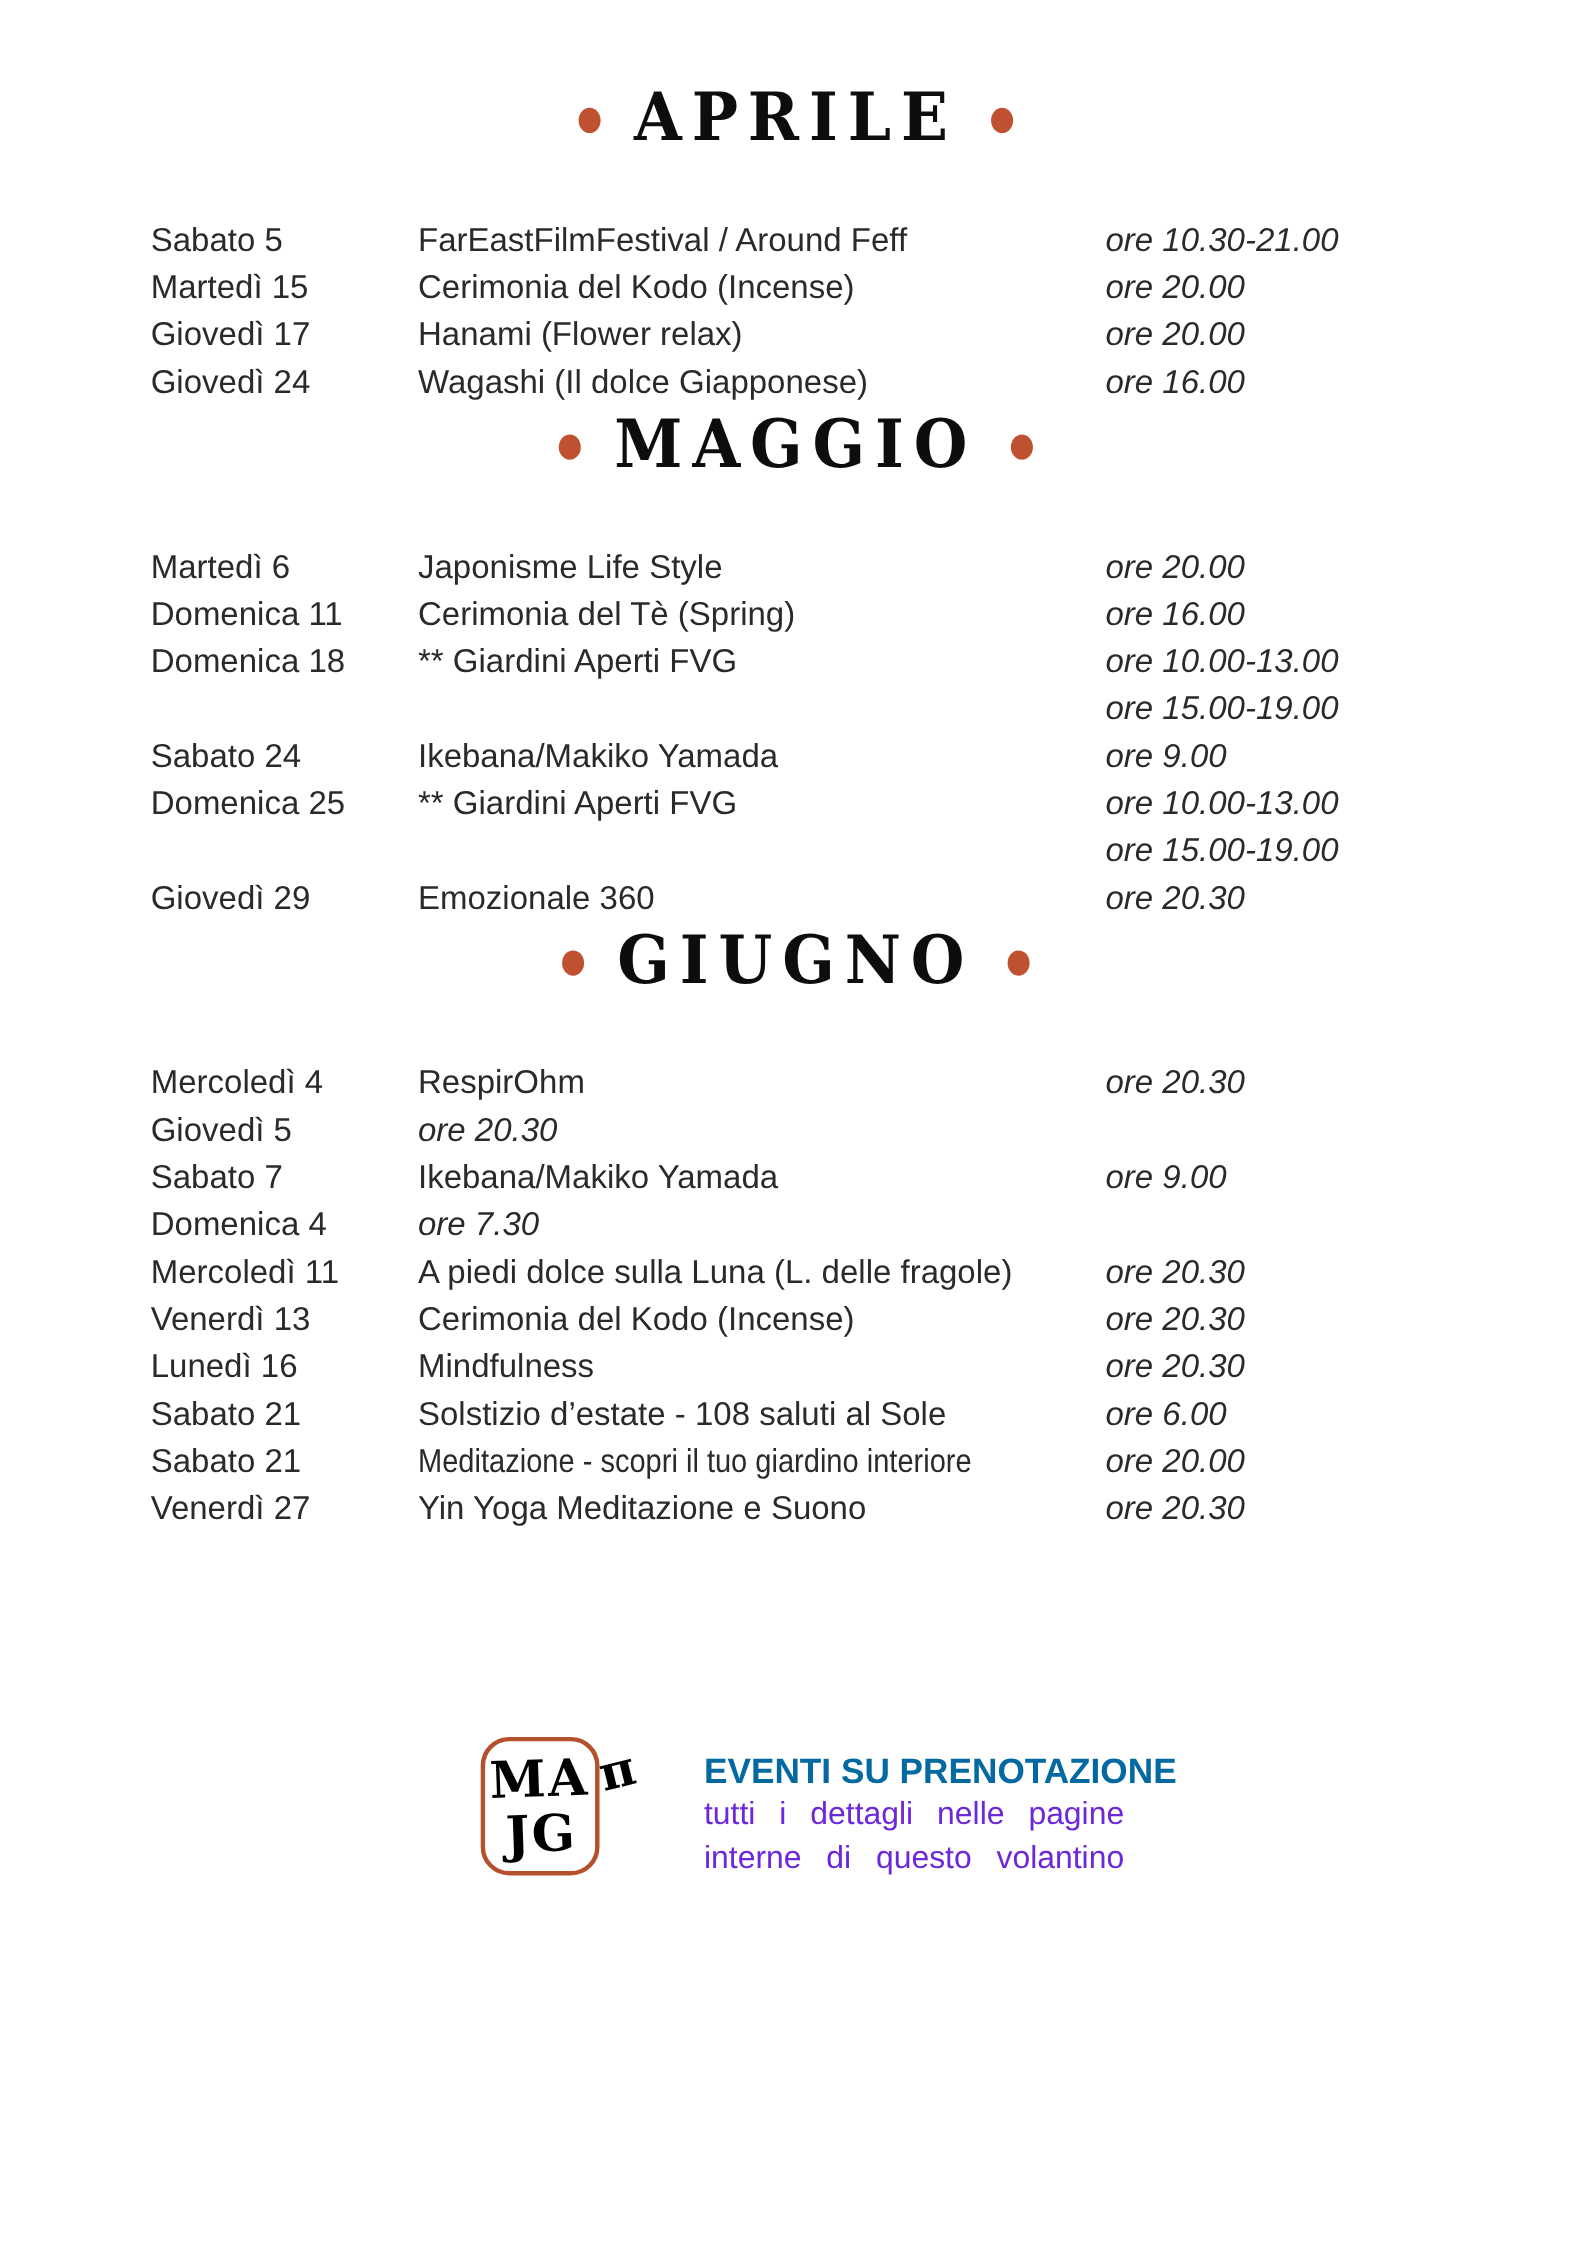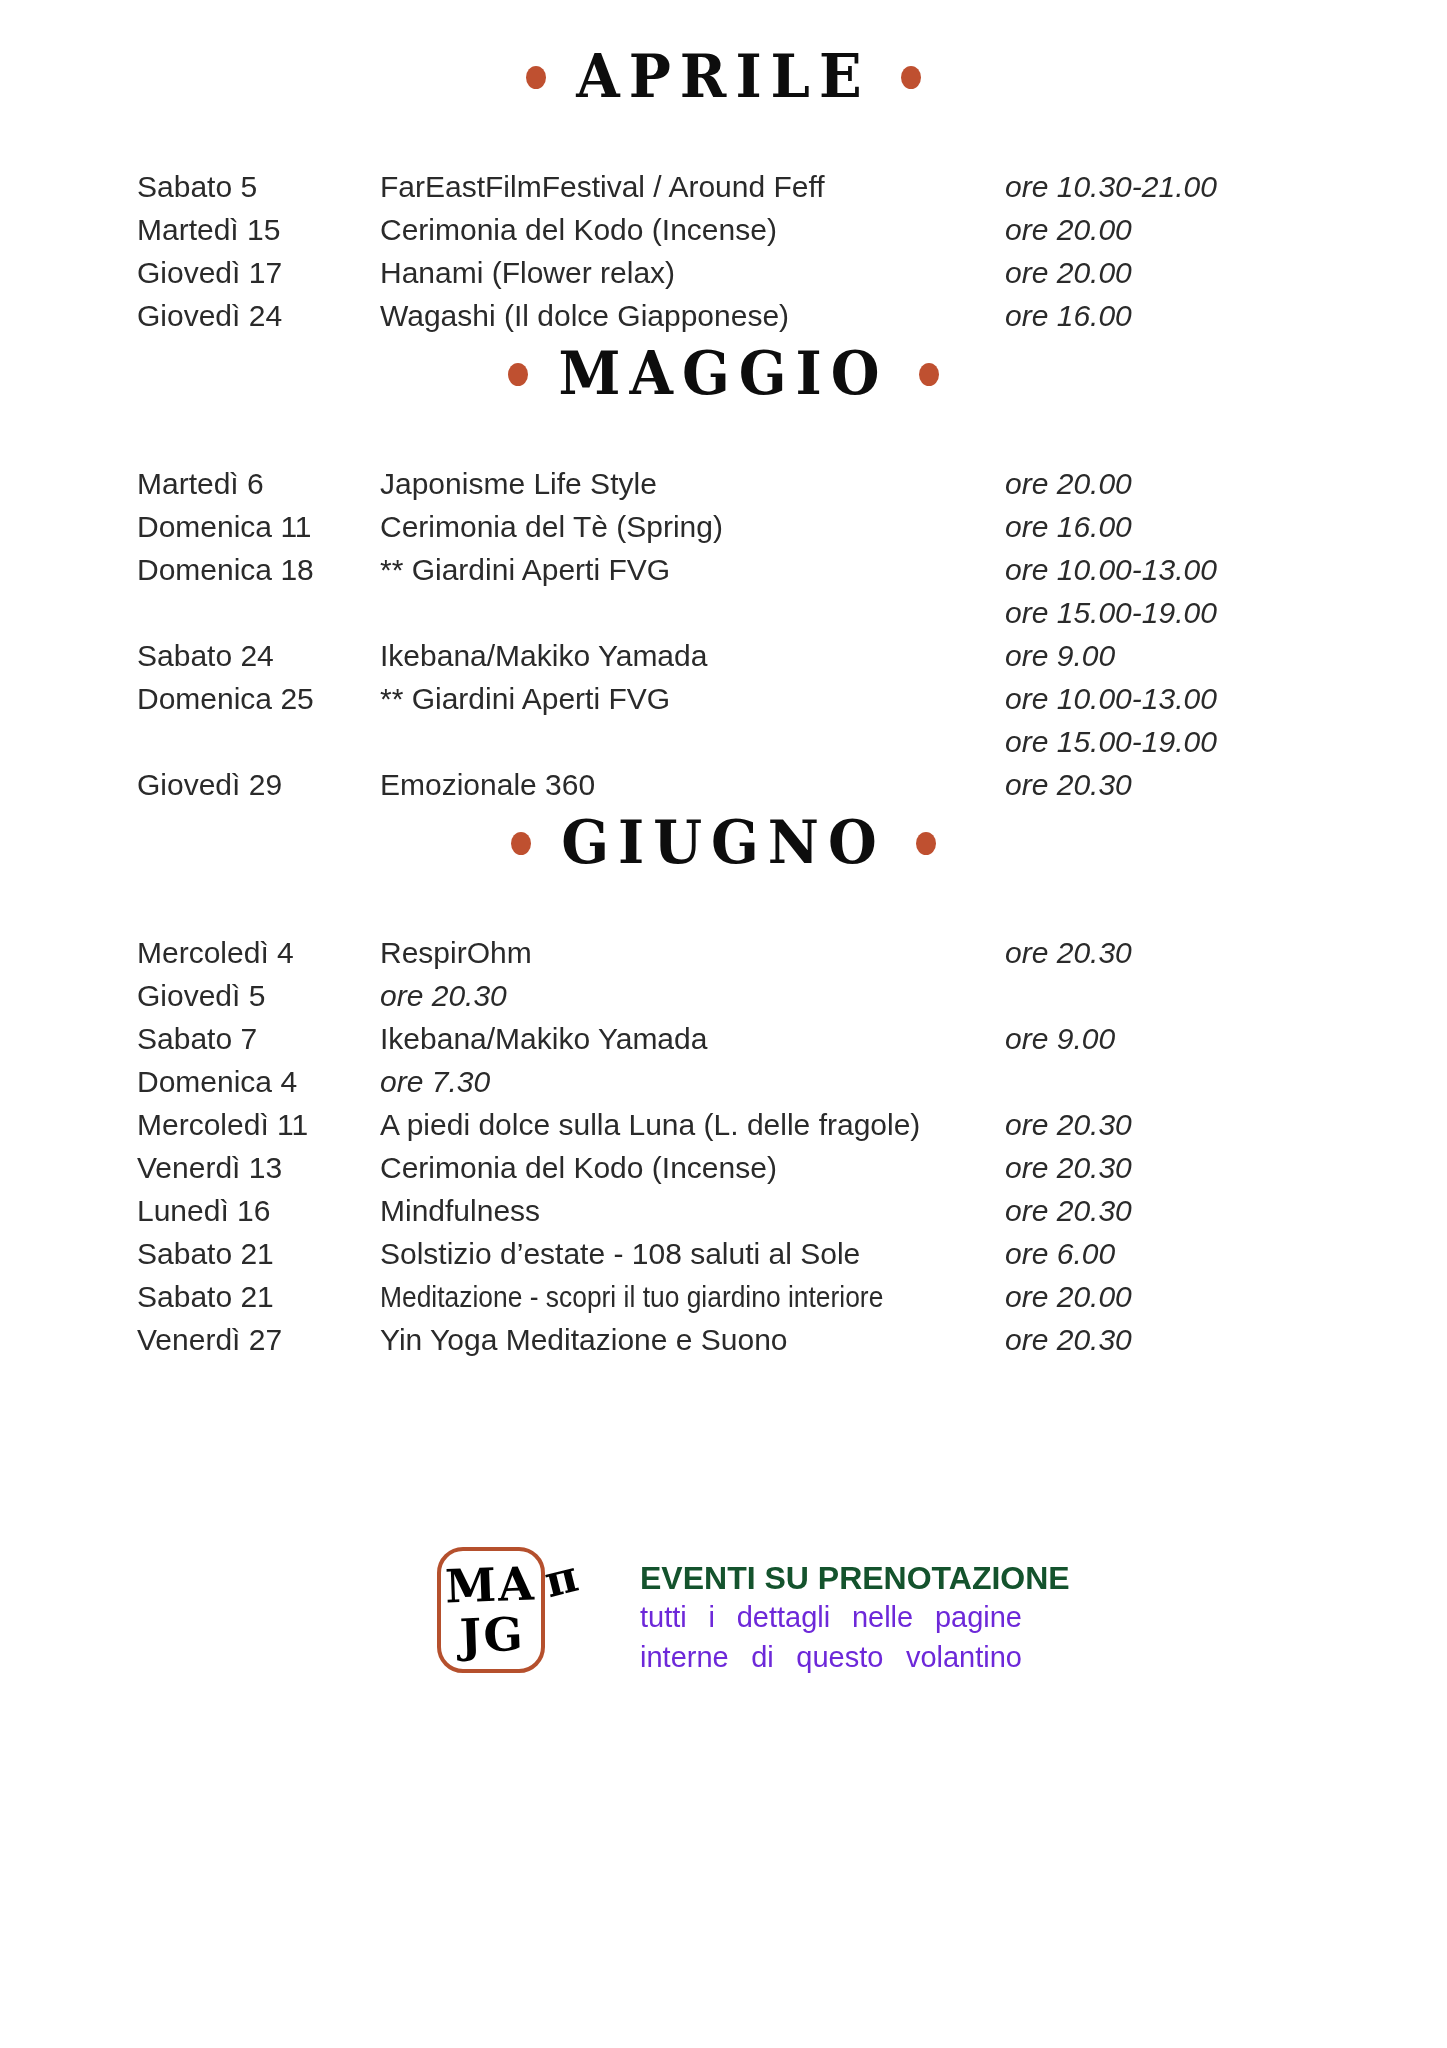--- a/index.html
+++ b/index.html
@@ -9,21 +9,21 @@
   }
   body {
     width: 1447px;
     height: 2048px;
     position: relative;
     font-family: "Liberation Sans", sans-serif;
     color: #2a2a2a;
     overflow: hidden;
   }
   .page {
-    padding-top: 40px;
+    padding-top: 72px;
   }
 
   
   .month-title {
     margin: 55px 0 55px 0;
     text-align: center;
     font-size: 0;
     line-height: 70px;
     height: 70px;
   }
@@ -117,21 +117,21 @@
   }
   .footer-text {
     margin-left: 95px;
     width: 382px;
     padding-top: 12px;
   }
   .footer-heading {
     font-weight: bold;
     font-size: 32px;
     line-height: 38px;
-    color: #14532d;
+    color: #0369a1;
     letter-spacing: 0px;
     white-space: nowrap;
   }
   .footer-line {
     font-size: 29px;
     line-height: 40px;
     color: #6d28d9;
     text-align: justify;
     text-align-last: justify;
   }

